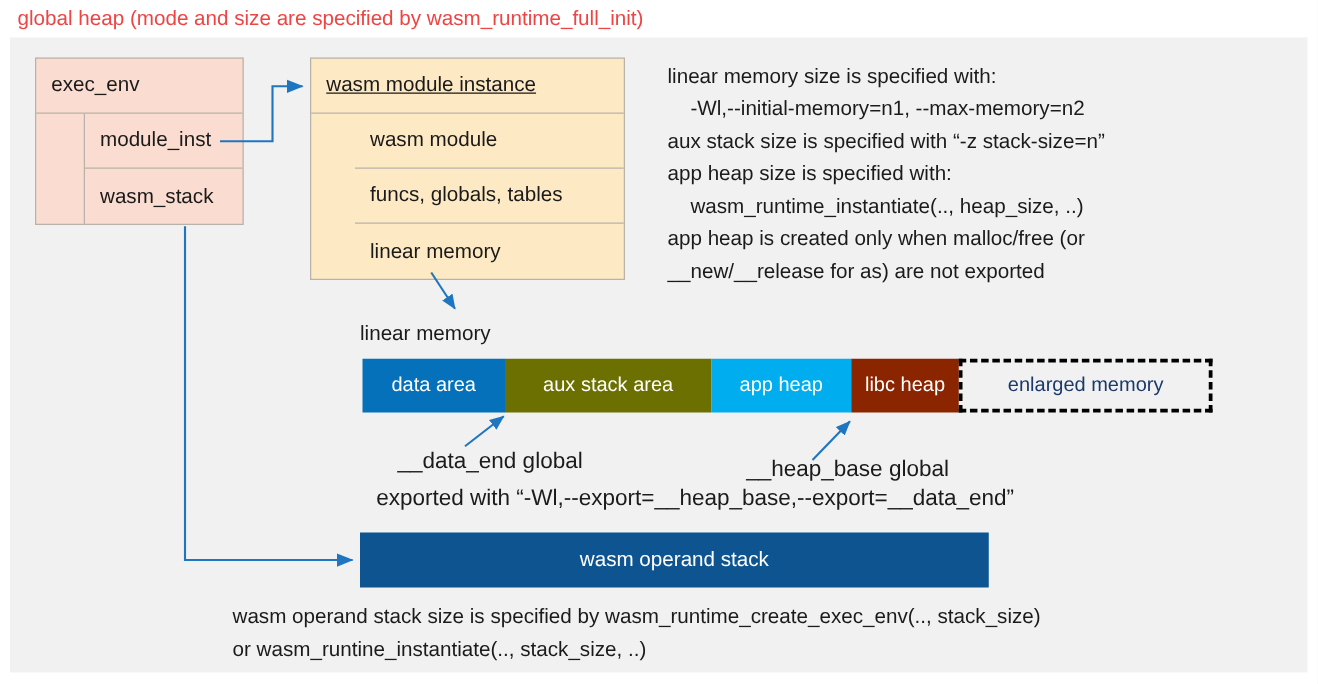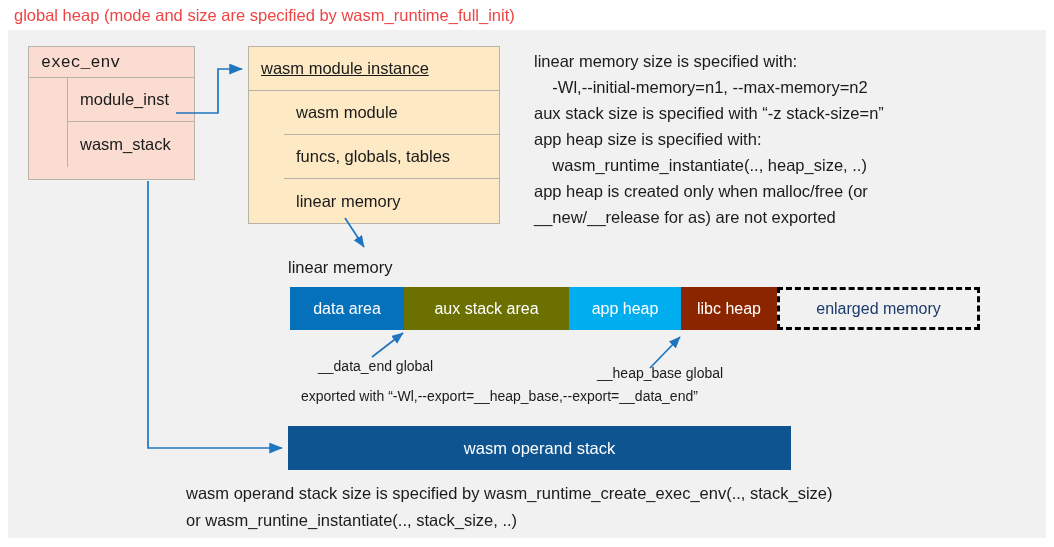--- a/index.html
+++ b/index.html
@@ -75,21 +75,21 @@
   .struct .row:last-child { border-bottom: none; }
 
   
   .exec-env {
     left: 28px;
     top: 46px;
     width: 167px;
     height: 134px;
     background: #fadcd0;
   }
-  .exec-env .hdr { height: 31px; font-family: Liberation Mono, monospace; }
+  .exec-env .hdr { height: 44px; }
   .exec-env .body { height: 89px; }
   .exec-env .gutter { width: 24px; }
   .exec-env .row { height: 44px; }
   .exec-env .row.r2 { height: 45px; }
 
   
   .wmi {
     left: 248px;
     top: 46px;
     width: 252px;
@@ -137,21 +137,21 @@
     box-sizing: border-box;
   }
   .seg.enlarged {
     background: transparent;
     border: 3px dashed #000000;
     color: #1b3a6b;
   }
 
   
   .ann {
-    font-size: 14px;
+    font-size: 18px;
     white-space: nowrap;
     color: #1b1b1b;
   }
   .ann-data-end { left: 318px; top: 358px; }
   .ann-heap-base { left: 597px; top: 365px; }
   .ann-exported { left: 301px; top: 388px; }
 
   
   .op-stack {
     left: 288px;
@@ -225,21 +225,21 @@
     wasm_runtime_instantiate(.., heap_size, ..)
 app heap is created only when malloc/free (or
 __new/__release for as) are not exported</div>
 
   <div class="abs lm-label">linear memory</div>
 
   <div class="abs mem-bar">
     <div class="seg" style="width: 114px; background: rgb(5, 113, 187);">data area</div>
     <div class="seg" style="width: 165px; background: rgb(107, 112, 0);">aux stack area</div>
     <div class="seg" style="width: 112px; background: rgb(0, 174, 239);">app heap</div>
-    <div class="seg" style="width: 96px; background: rgb(139, 37, 0); text-align: right;">libc heap</div>
+    <div class="seg" style="width: 86px; background: rgb(139, 37, 0); text-align: right;">libc heap</div>
     <div class="seg enlarged" style="width: 203px; border-color: rgb(0, 0, 0); color: rgb(27, 58, 107);">enlarged memory</div>
   </div>
 
   <div class="abs ann ann-data-end">__data_end global</div>
   <div class="abs ann ann-heap-base">__heap_base global</div>
   <div class="abs ann ann-exported">exported with “-Wl,--export=__heap_base,--export=__data_end”</div>
 
   <div class="abs op-stack" style="background: rgb(13, 84, 145);">wasm operand stack</div>
 
   <div class="abs note-bottom">wasm operand stack size is specified by wasm_runtime_create_exec_env(.., stack_size)

